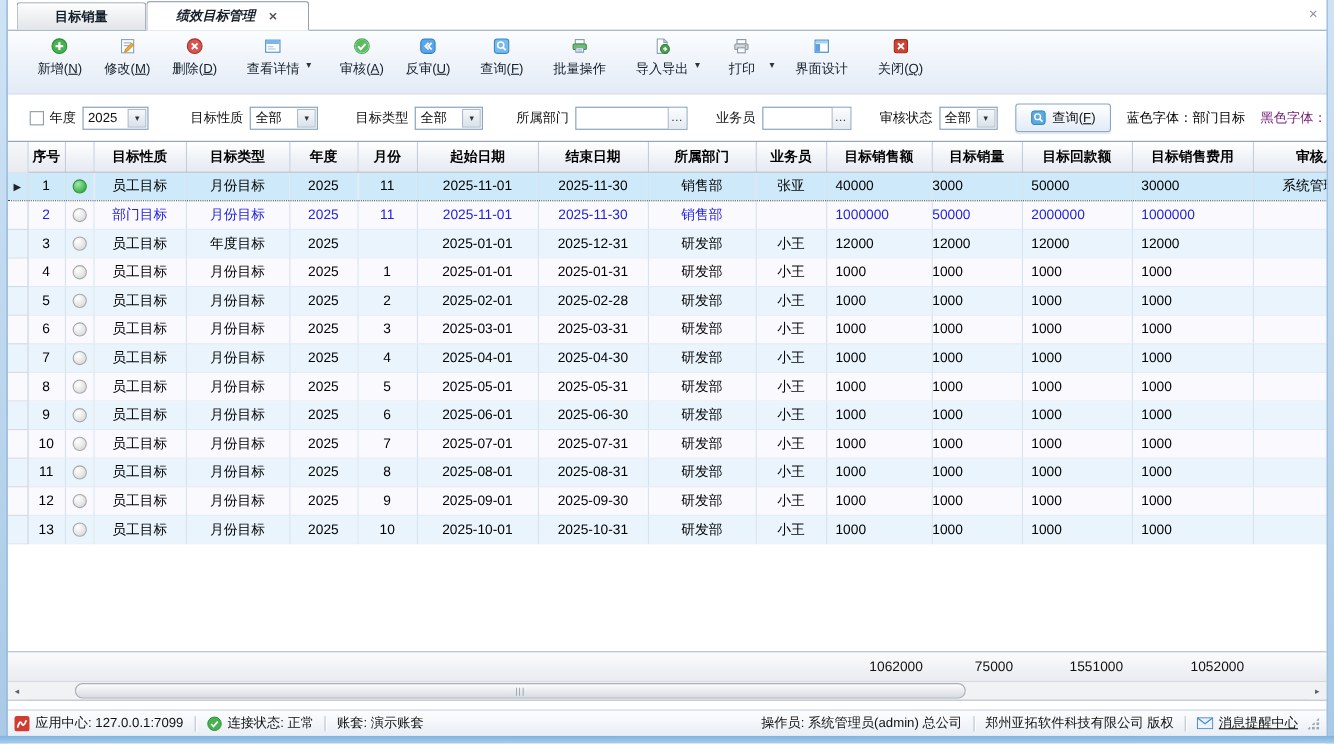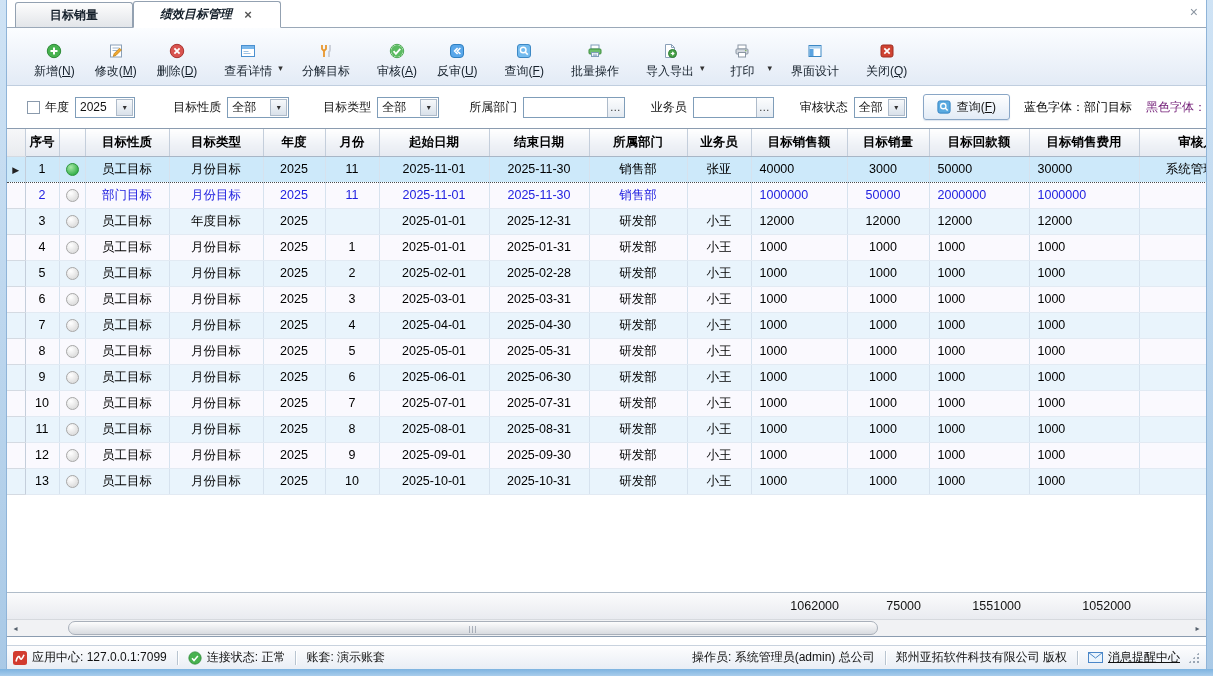--- a/index.html
+++ b/index.html
@@ -22,21 +22,21 @@
   .tab { height:25px; display:flex; align-items:center; justify-content:center; gap:10px;
     border:1px solid #93a1b1; border-bottom:none; border-radius:3px 3px 0 0;
     font-weight:bold; font-size:12px; color:#15202b; padding:0 34px; }
   .tab.inactive { background:linear-gradient(180deg,#fdfdfd,#e2e5e9); }
   .tab.active { background:#fff; height:27px; margin-bottom:-1px; border-bottom:1px solid #fff; padding:0 26px;font-style:italic; }
   .tabclose { font-size:13px; color:#555; cursor:default; padding:0 2px; }
   .winclose { position:absolute; right:8px; top:4px; font-size:14px; color:#8a94a0; }
 
   
   .toolbar { height:58px; background:linear-gradient(180deg,#fbfdff 0%,#eef3fa 55%,#e3ebf6 100%);
-    border-bottom:1px solid #c0cedf; display:flex; align-items:flex-end; padding:3px 2px 3px 6px; }
+    border-bottom:1px solid #c0cedf; display:flex; align-items:flex-start; padding:3px 2px 3px 6px; }
   .thandle { width:7px; margin:4px 4px 4px 0; border-left:2px dotted #9fb2c6; border-right:2px dotted #c9d6e4; }
   .tbtn { display:flex; flex-direction:column; align-items:center; justify-content:center; gap:3px;
     padding:2px 10px; border-radius:2px; min-width:58px; }
   .tbtn .ticon { height:18px; display:flex; align-items:center; }
   .tbtn .tlabel { font-size:12px; color:#15202b; white-space:nowrap; }
   .tbtn-wrap { display:flex; align-items:center; }
   .drop { font-size:9px; color:#333; margin:14px 2px 0 -4px; }
   .tsep { width:1px; background:#c3cfde; margin:5px 3px; box-shadow:1px 0 0 #ffffff; }
   u { text-decoration:underline; }
 
@@ -62,21 +62,21 @@
     display:flex; flex-direction:column; background:#fff; }
   table { border-collapse:collapse; table-layout:fixed; width:1248px; }
   .w0{width:18px}.w1{width:34px}.w2{width:26px}.w3{width:84px}.w4{width:94px}.w5{width:62px}.w6{width:54px}
   .w7{width:110px}.w8{width:100px}.w9{width:98px}.w10{width:64px}.w11{width:96px}.w12{width:82px}
   .w13{width:100px}.w14{width:110px}.w15{width:116px}
   th { height:27px; font-weight:bold; font-size:12.5px; color:#000; text-align:center;
     background:linear-gradient(180deg,#ffffff,#eef1f6 60%,#e6eaf1); border-right:1px solid #c4cedb; border-bottom:1px solid #a8b6c6; white-space:nowrap; overflow:hidden; }
   td { height:26px; font-size:12.5px; color:#000; text-align:center; white-space:nowrap; overflow:hidden;
     border-right:1px solid #d6e2ee; border-bottom:1px solid #e2eaf3; }
   td:nth-child(12){ text-align:left; padding-left:8px; }
-  td:nth-child(13){ text-align:center; padding-right:10px; }
+  td:nth-child(13){ text-align:left; padding-right:10px; }
   td:nth-child(14){ text-align:left; padding-left:8px; }
   td:nth-child(15){ text-align:left; padding-left:8px; }
   tr.odd td { background:#e9f4fc; }
   tr.even td { background:#faf9fe; }
   tr.selected td { background:#cde9fa; border-top:1px dotted #4a4a4a; border-bottom:1px dotted #4a4a4a; }
   tr.blue td { color:#2222e0; }
   td.c-sel, th.c-sel { background:linear-gradient(180deg,#f6f7f9,#e9ebef); border-right:1px solid #c4cedb; border-bottom:1px solid #d4dae2; }
   .rowarrow { font-size:9px; color:#222; }
   .circle { display:inline-block; width:13px; height:13px; border-radius:50%; vertical-align:middle; }
   .circle.green { background:radial-gradient(circle at 35% 30%, #a8e8a8, #35b04a 75%); border:1px solid #2f9640; }
@@ -170,30 +170,20 @@
                 <path d="M3.5 8.5h5M3.5 10.5h7" stroke="#9cc2e4"></path>
               </svg>
           </span>
           <span class="tlabel">查看详情</span>
         </div>
         <span class="drop">▾</span>
       </div>
 
       <div class="tsep"></div>
 
-      <div class="tbtn">
-        <span class="ticon">
-          <svg width="16" height="16" viewBox="0 0 16 16">
-              <path d="M4 2v4l2 2v6" stroke="#e8972e" stroke-width="1.8" fill="none"></path>
-              <path d="M8 2v4l-2 2" stroke="#e8972e" stroke-width="1.8" fill="none"></path>
-              <path d="M12 2v5a2 2 0 0 1-1 1.7V14" stroke="#c8cdd6" stroke-width="1.8" fill="none"></path>
-            </svg>
-        </span>
-        <span class="tlabel">分解目标</span>
-      </div>
 
       <div class="tsep"></div>
 
       <div class="tbtn">
         <span class="ticon">
           <svg width="16" height="16" viewBox="0 0 16 16">
               <circle cx="8" cy="8" r="6.7" fill="#fff" stroke="#49a84f"></circle>
               <circle cx="8" cy="8" r="6" fill="#5bbb61"></circle>
               <path d="M4.6 8.2l2.3 2.6 4.4-5" stroke="#fff" stroke-width="1.8" fill="none"></path>
             </svg>

